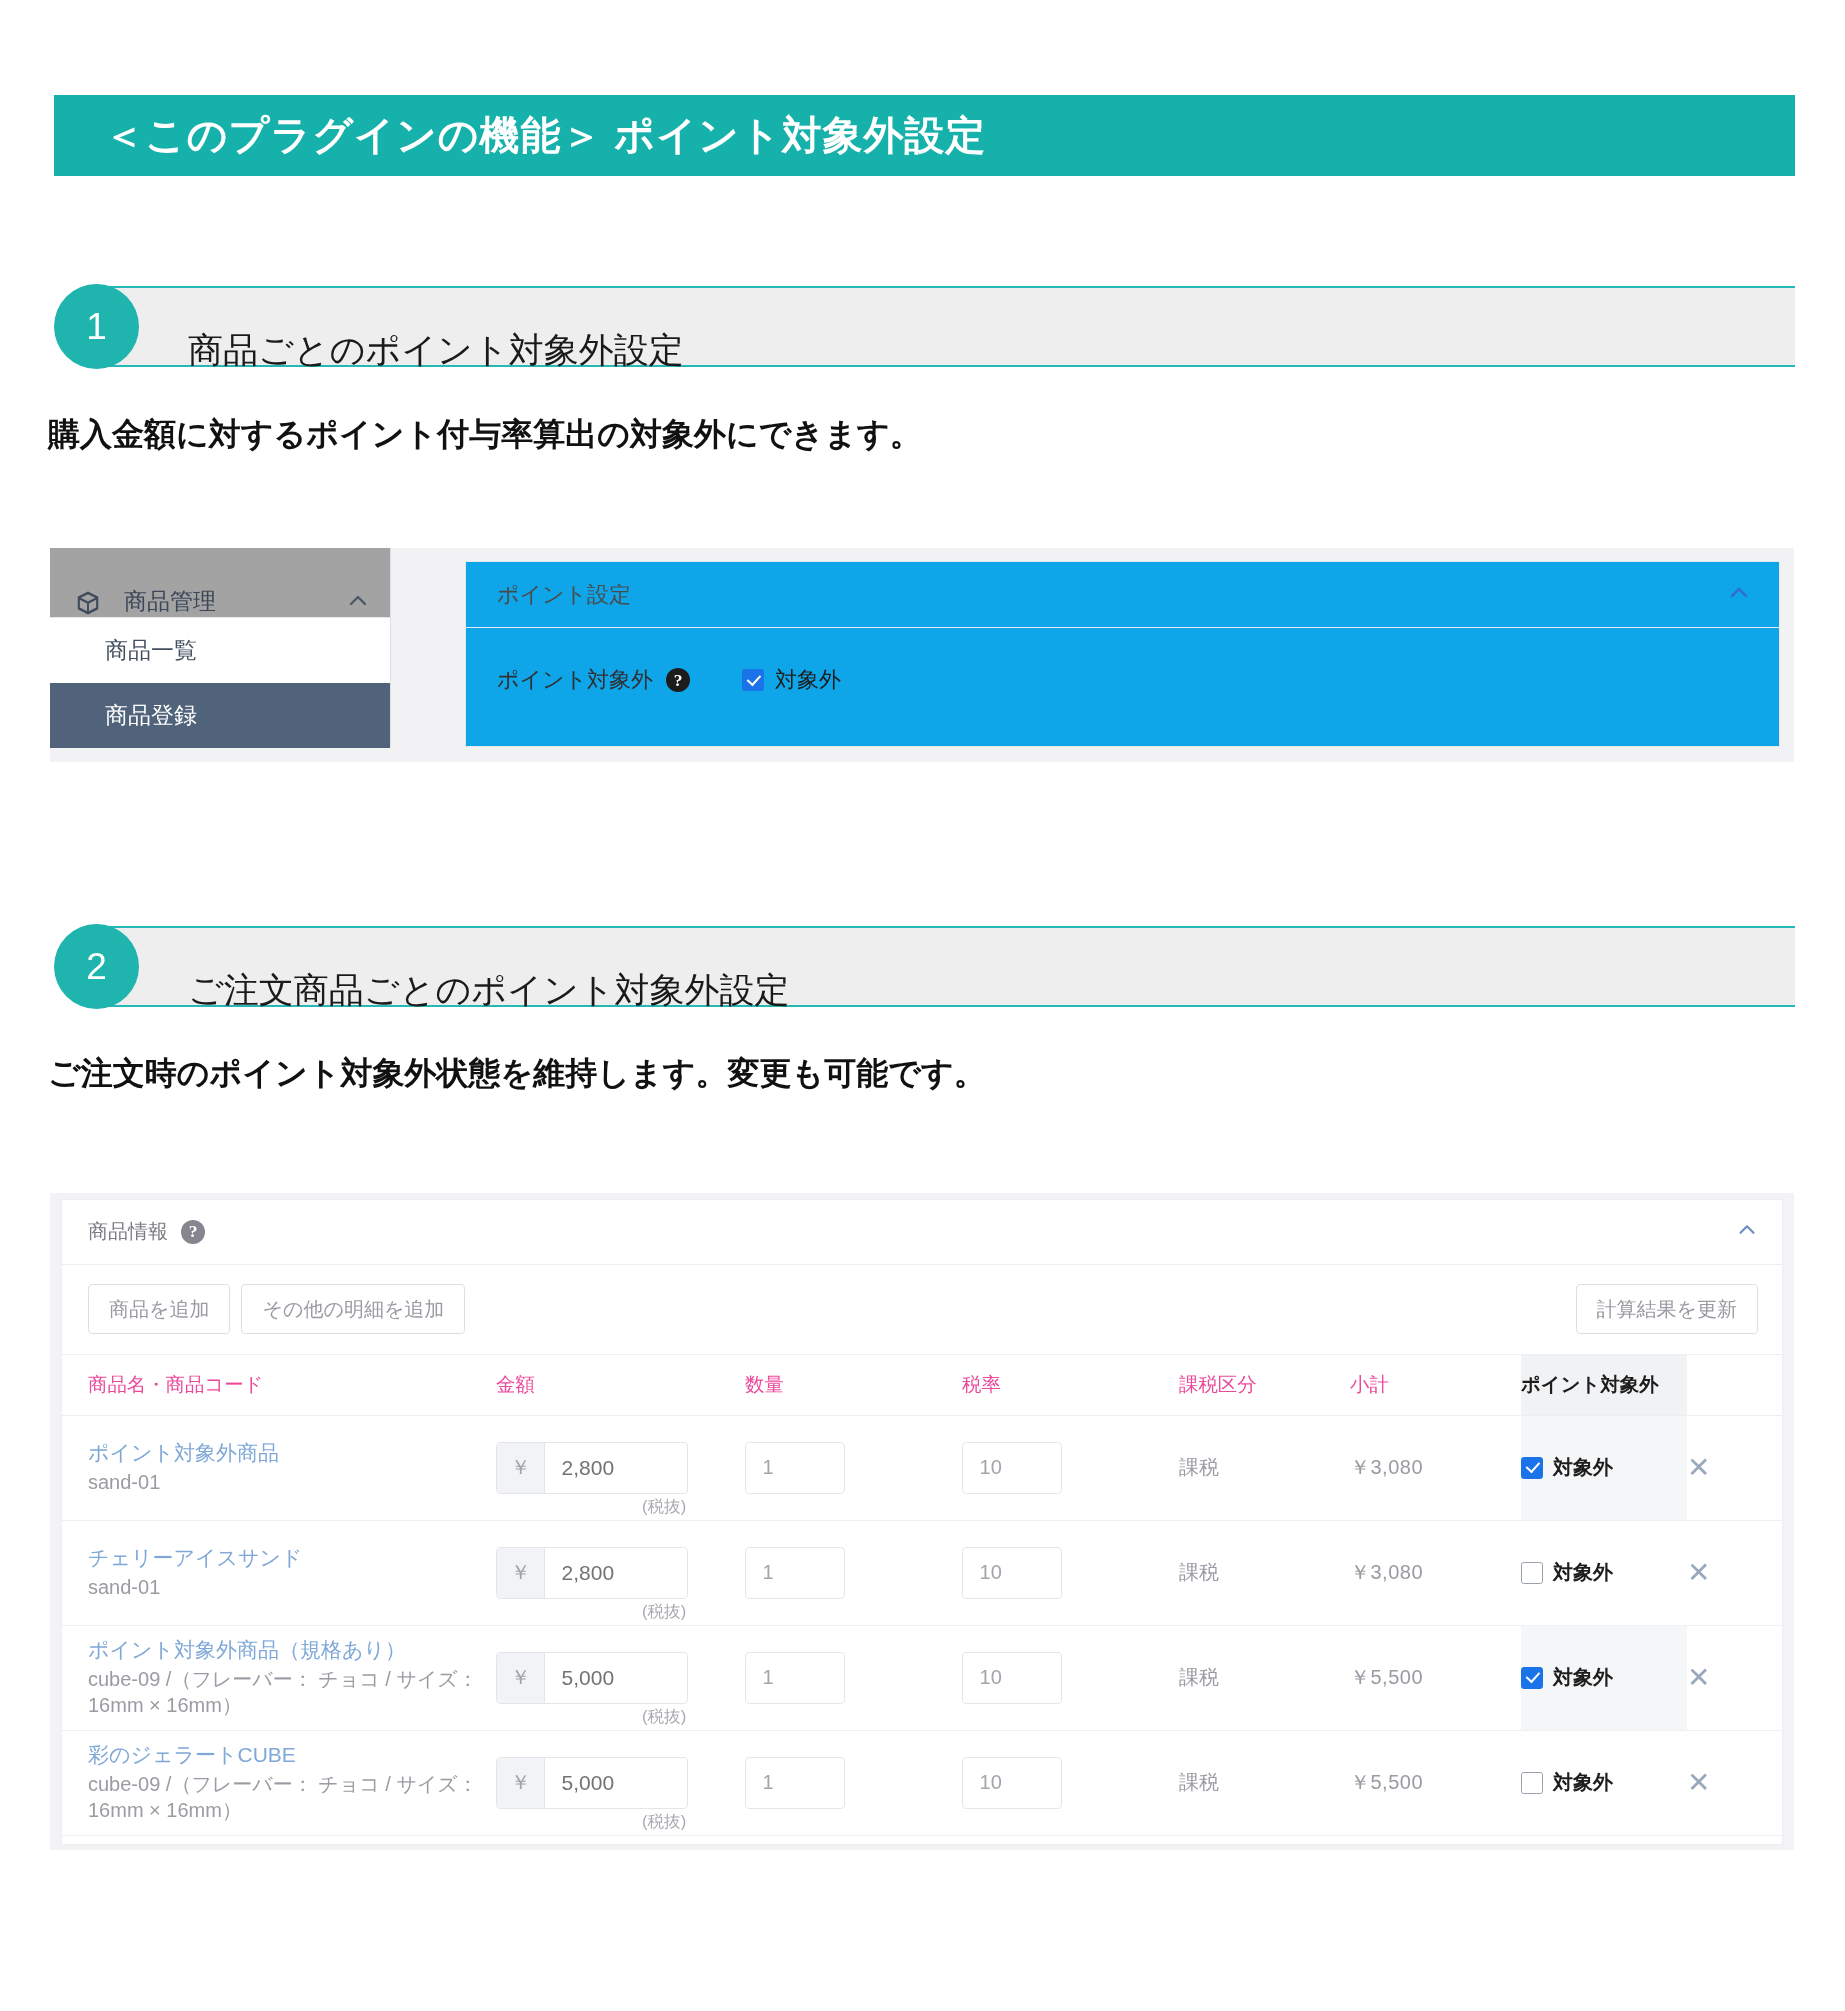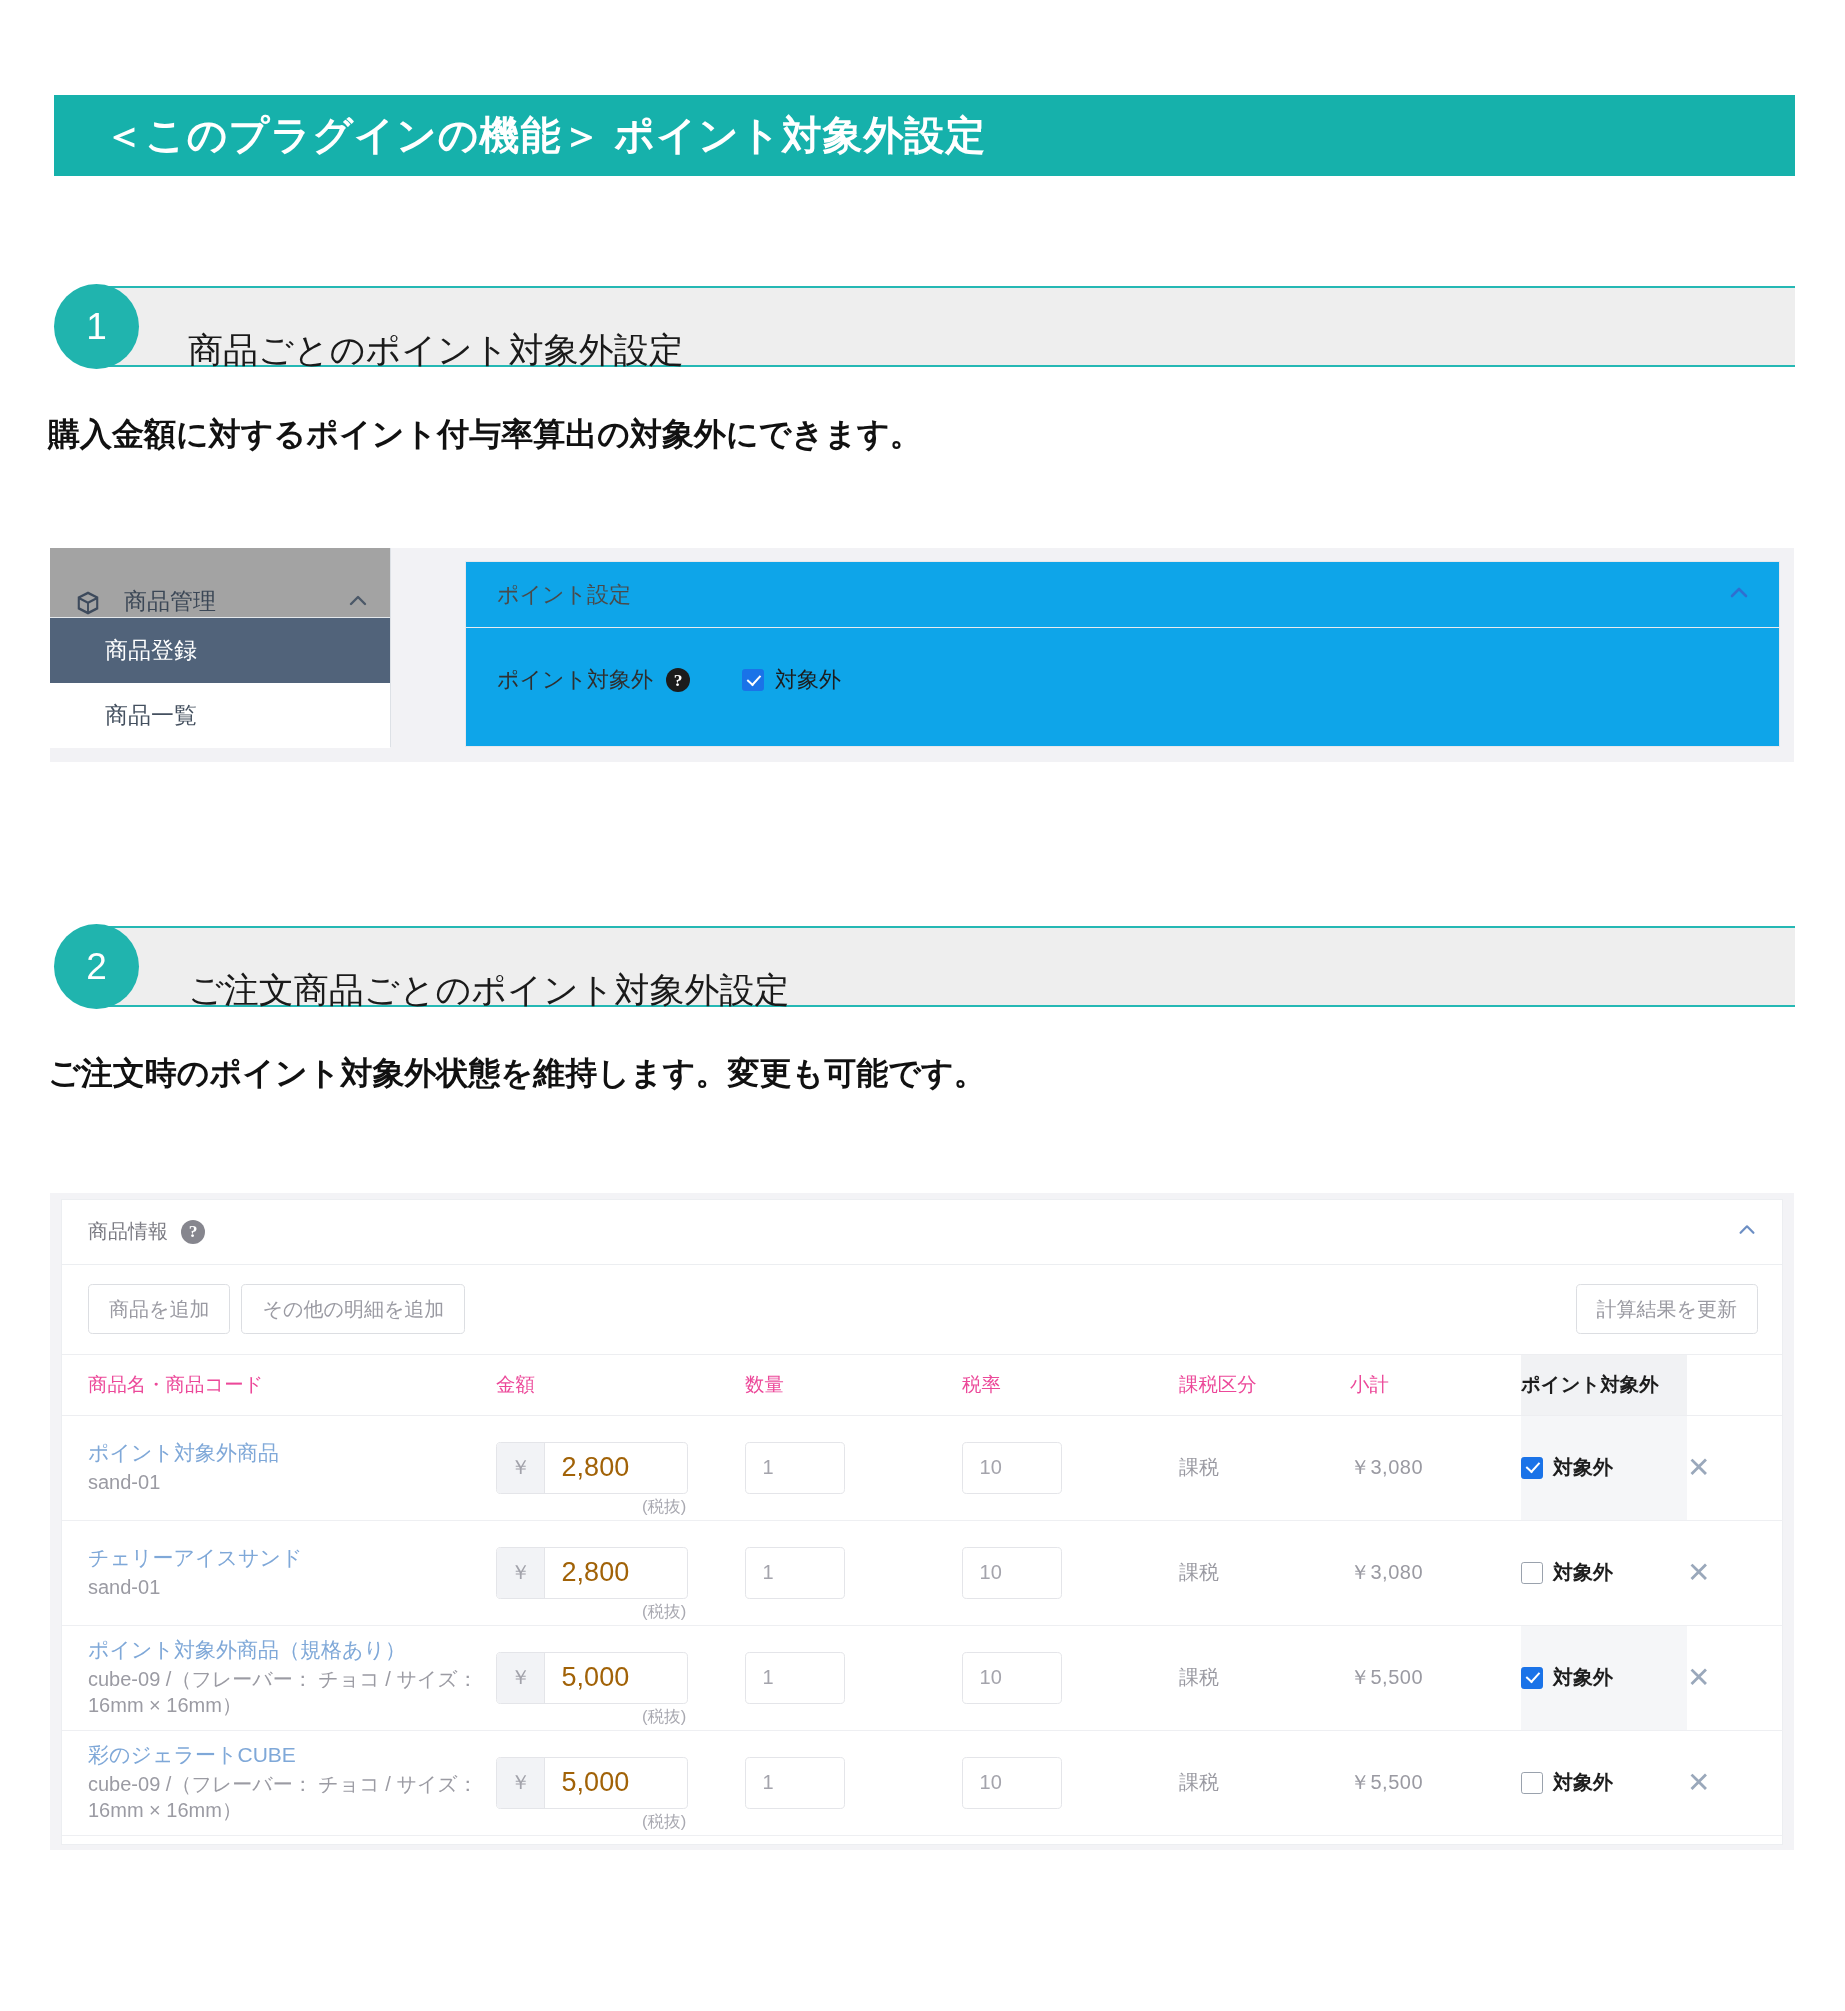--- a/index.html
+++ b/index.html
@@ -293,21 +293,21 @@
     width: 48px;
     background: #f2f3f6;
     border-right: 0.9px solid #e4e5e9;
     display: flex; align-items: center; justify-content: center;
     color: #a2a2aa; font-size: 20px;
   }
   .price-box .val {
     flex: 1;
     display: flex; align-items: center;
     padding-left: 16.6px;
-    color: #a16207; font-size: 27px;
+    color: #737373; font-size: 21px;
   }
   .taxnote {
     position: absolute;
     right: 1.8px; top: 54px;
     font-size: 16.6px;
     color: #a9a9b1;
   }
   .sm-box {
     width: 100px; height: 52px;
     border: 0.9px solid #e4e5e9;
@@ -350,25 +350,25 @@
           <path d="M12 2.2 3.2 6.6v10.8L12 21.8l8.8-4.4V6.6L12 2.2zm0 2.3 6.2 3.1L12 10.7 5.8 7.6 12 4.5zM5 9.3l6.2 3.1v6.6L5 15.9V9.3zm7.8 9.7v-6.6L19 9.3v6.6l-6.2 3.1z"></path>
         </svg>
       </span>
       <span class="gtxt">商品管理</span>
       <span class="chev">
         <svg viewBox="0 0 24 24" width="24" height="24" fill="none" stroke="currentColor" stroke-width="2.4" stroke-linecap="round" stroke-linejoin="round">
             <polyline points="5,15 12,8 19,15"></polyline>
           </svg>
       </span>
     </div>
+    <div class="side-item">
+      <span>商品一覧</span>
+    </div>
     <div class="side-item active">
       <span>商品登録</span>
-    </div>
-    <div class="side-item">
-      <span>商品一覧</span>
     </div>
   </div>
 
   <div class="panel1">
     <div class="panel1-head">
       <span class="t">ポイント設定</span>
       <span class="chev">
         <svg viewBox="0 0 24 24" width="24" height="24" fill="none" stroke="currentColor" stroke-width="2.6" stroke-linecap="round" stroke-linejoin="round">
             <polyline points="5,15 12,8 19,15"></polyline>
           </svg>

